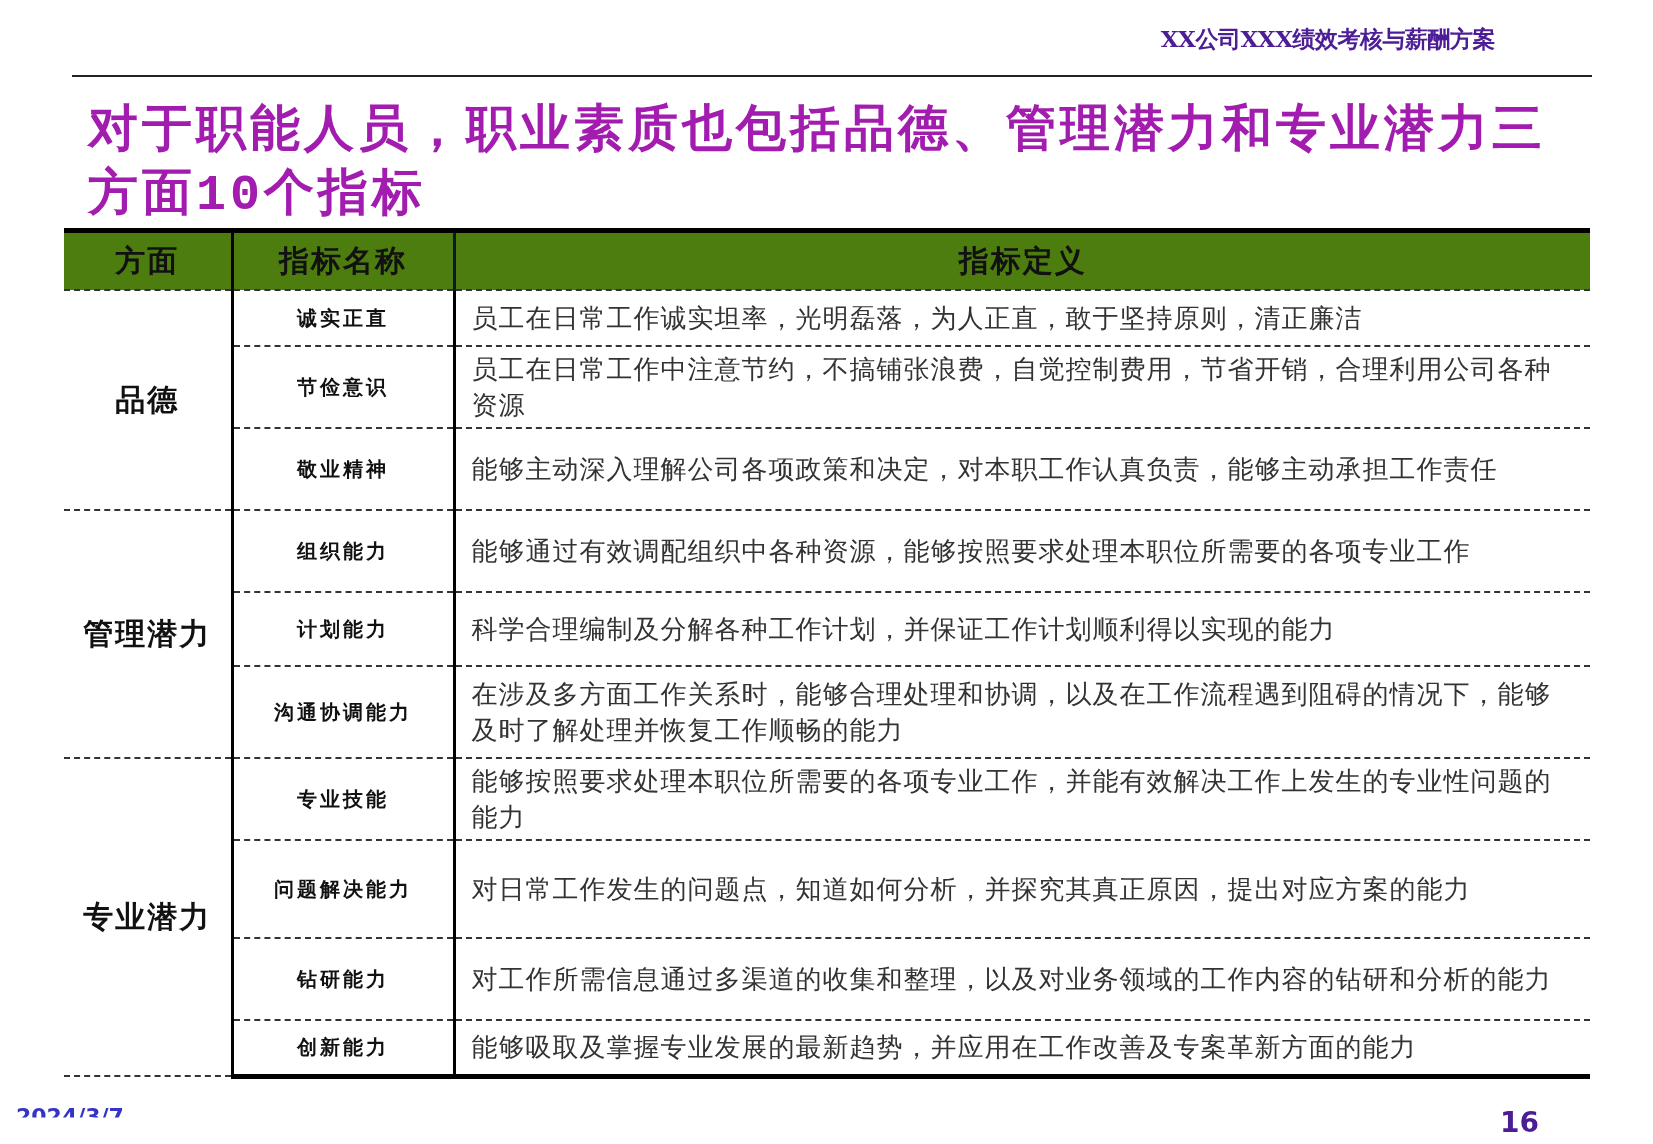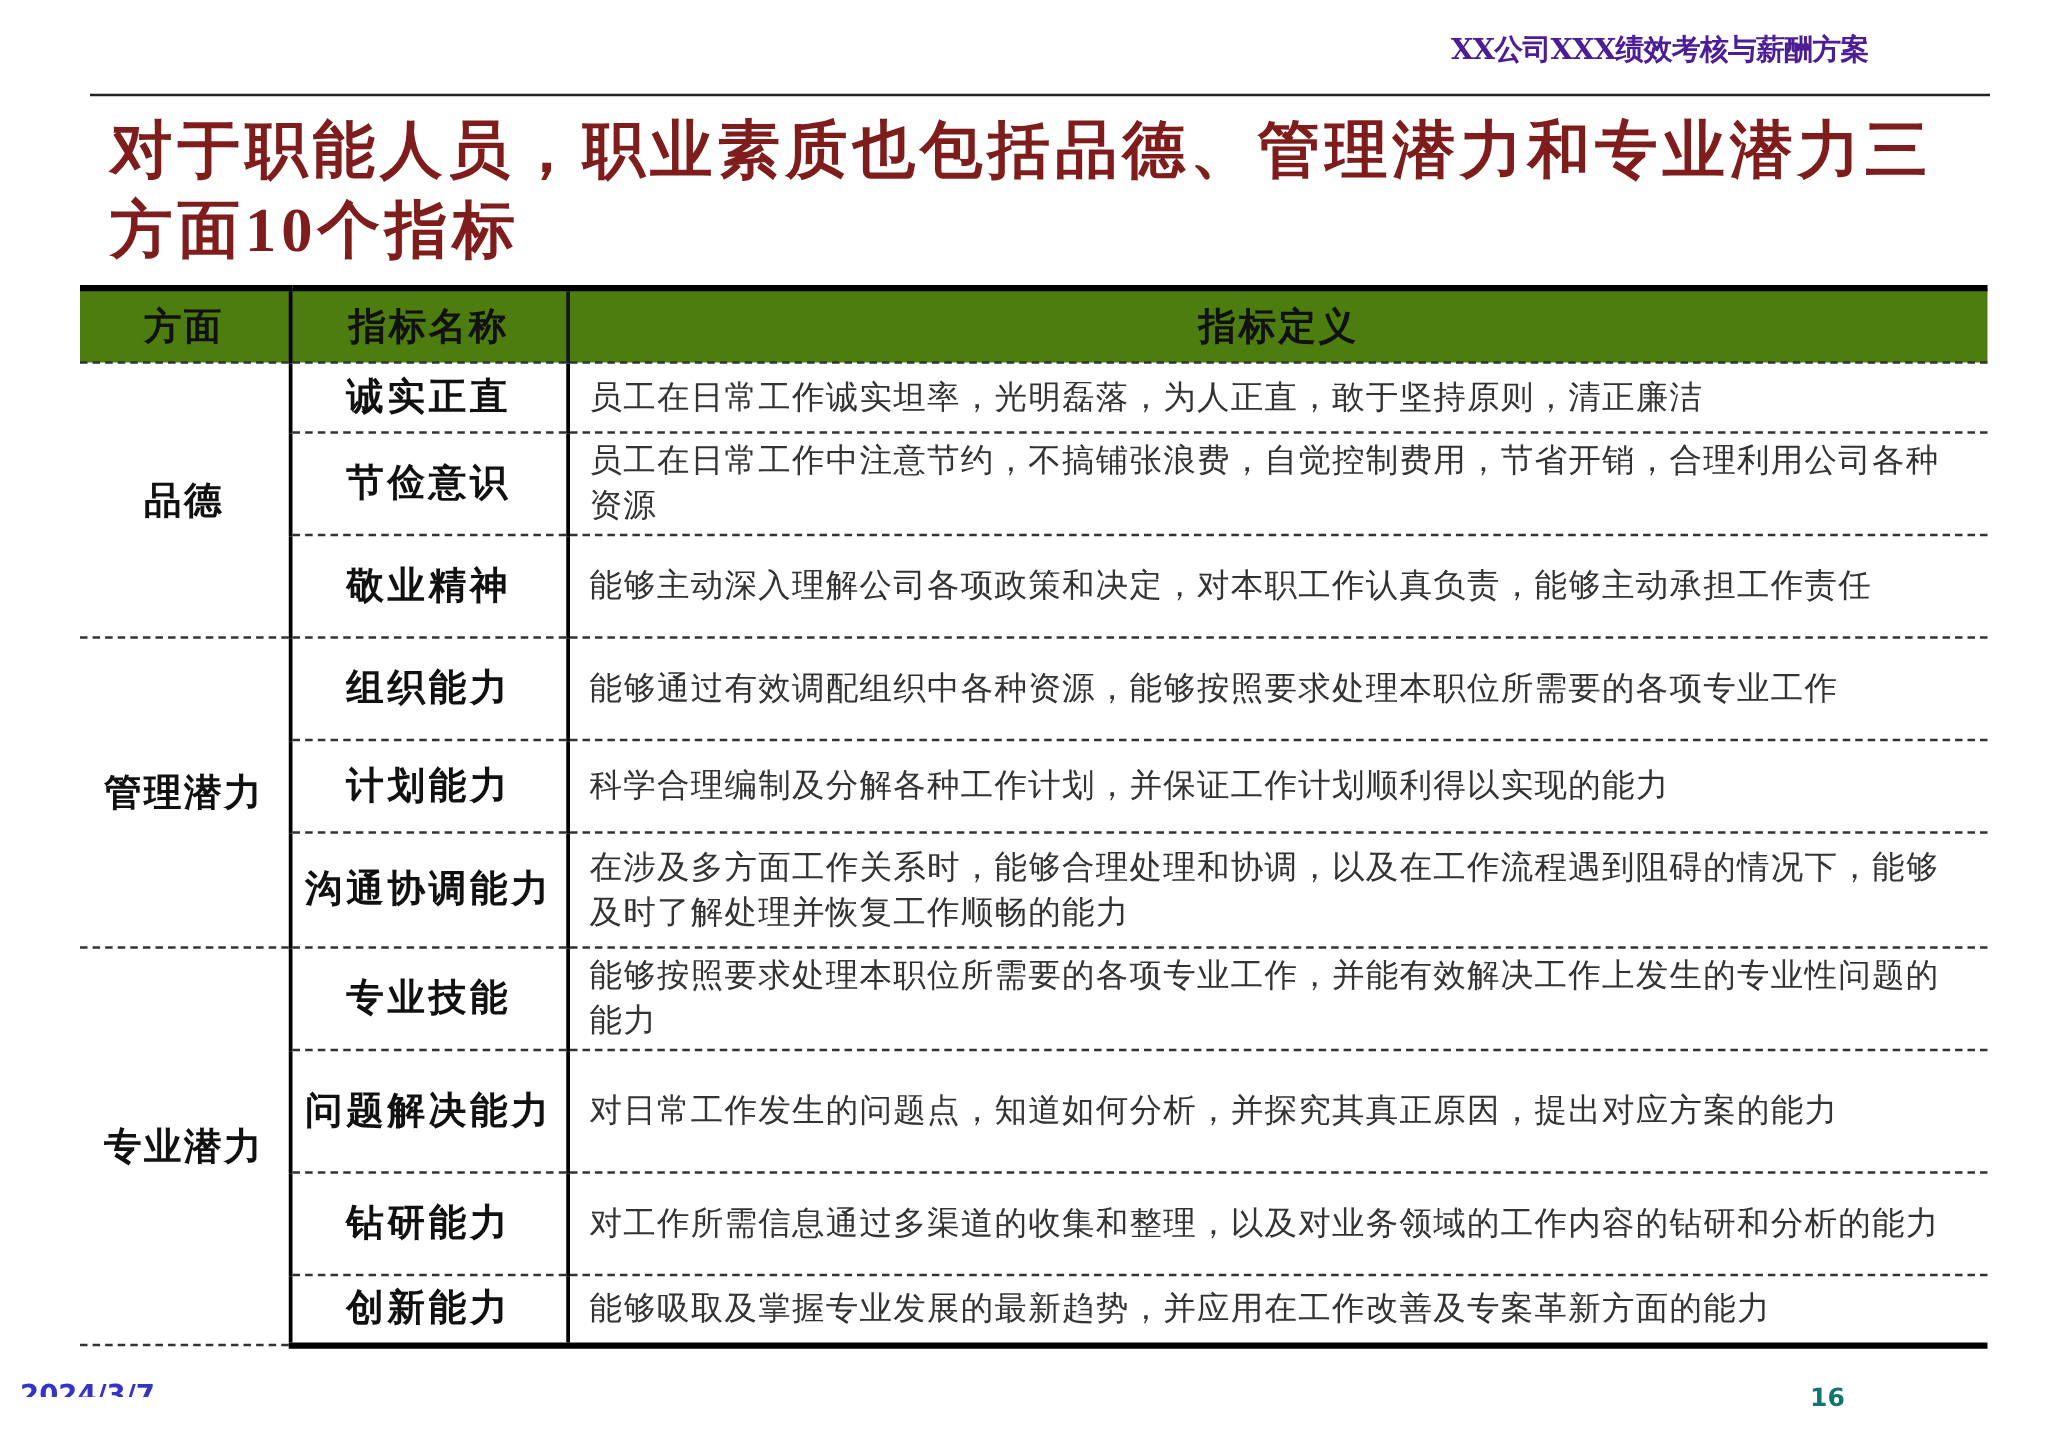--- a/index.html
+++ b/index.html
@@ -9,23 +9,23 @@
   }
   .header-label {
     position: absolute; right: 158px; top: 24px;
     color: #4c1d95; font-size: 23px; font-weight: bold;
     font-family: "DejaVu Serif", serif; letter-spacing: -0.5px;
   }
   .header-rule {
     position: absolute; left: 72px; top: 75px; width: 1520px; height: 2px; background: #222;
   }
   .slide-title {
-    position: absolute; left: 88px; top: 88px; width: 1480px;
-    font-size: 50px; font-weight: bold; line-height: 64px; color: #7f1d1d;
-    font-family: Liberation Serif, serif; letter-spacing: 4px; margin: 0;
+    position: absolute; left: 88px; top: 100px; width: 1480px;
+    font-size: 50px; font-weight: bold; line-height: 64px; color: #a21caf;
+    font-family: Liberation Mono, monospace; letter-spacing: 4px; margin: 0;
   }
   table.grid {
     position: absolute; left: 64px; top: 228px; width: 1526px;
     border-collapse: collapse; table-layout: fixed;
   }
   table.grid thead tr { background: #4d7c0f; }
   table.grid th {
     height: 54px; font-size: 30px; font-weight: bold; color: #111;
     border-top: 5px solid #000; border-bottom: 2px dashed #333;
     font-family: "DejaVu Sans", sans-serif; letter-spacing: 2px;
@@ -33,36 +33,36 @@
   table.grid td {
     border-bottom: 2px dashed #333; vertical-align: middle;
   }
   .c2 { width: 236px; border-left: 3px solid #000; }
   .c3 { border-left: 3px solid #0f172a; }
   td.aspect {
     text-align: center; font-size: 30px; font-weight: bold; color: #111;
     font-family: "DejaVu Sans", sans-serif; letter-spacing: 2px;
   }
   td.name {
-    text-align: center; font-size: 30px; font-weight: bold; color: #111;
+    text-align: center; font-size: 20px; font-weight: bold; color: #111;
     font-family: "DejaVu Sans", sans-serif; letter-spacing: 3px; line-height: 38px;
     border-left: 3px solid #000;
   }
   td.def {
     font-size: 26px; color: #333; line-height: 36px; padding: 4px 14px 4px 16px;
     font-family: "DejaVu Serif", serif; letter-spacing: 1px;
     border-left: 3px solid #000;
   }
   tbody tr:last-child td { border-bottom: 5px solid #000; }
   .footer-date {
     position: absolute; left: 16px; top: 1104px; color: #3434c8; font-size: 22px; font-weight: bold;
     font-family: "DejaVu Sans", sans-serif; clip-path: inset(0 0 55% 0); height: 30px;
   }
   .page-num {
-    position: absolute; left: 1448px; top: 1106px; color: #0f766e; font-size: 20px; font-weight: bold;
+    position: absolute; left: 1500px; top: 1106px; color: #4c1d95; font-size: 28px; font-weight: bold;
     font-family: "DejaVu Sans", sans-serif;
   }
 </style>
 </head>
 <body>
 
 <div class="header-label">XX公司XXX绩效考核与薪酬方案</div>
 <div class="header-rule"></div>
 
 <h1 class="slide-title">对于职能人员，职业素质也包括品德、管理潜力和专业潜力三方面10个指标</h1>

